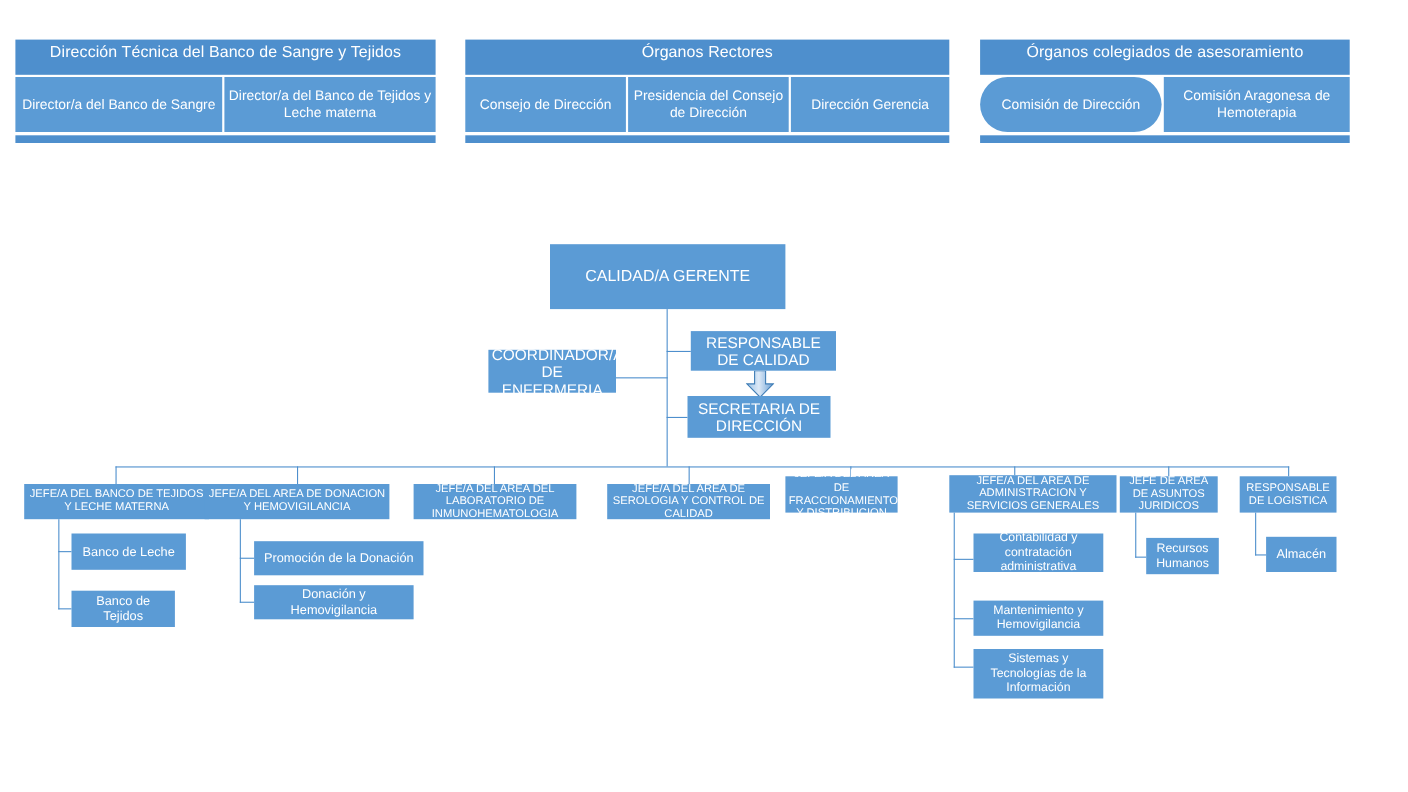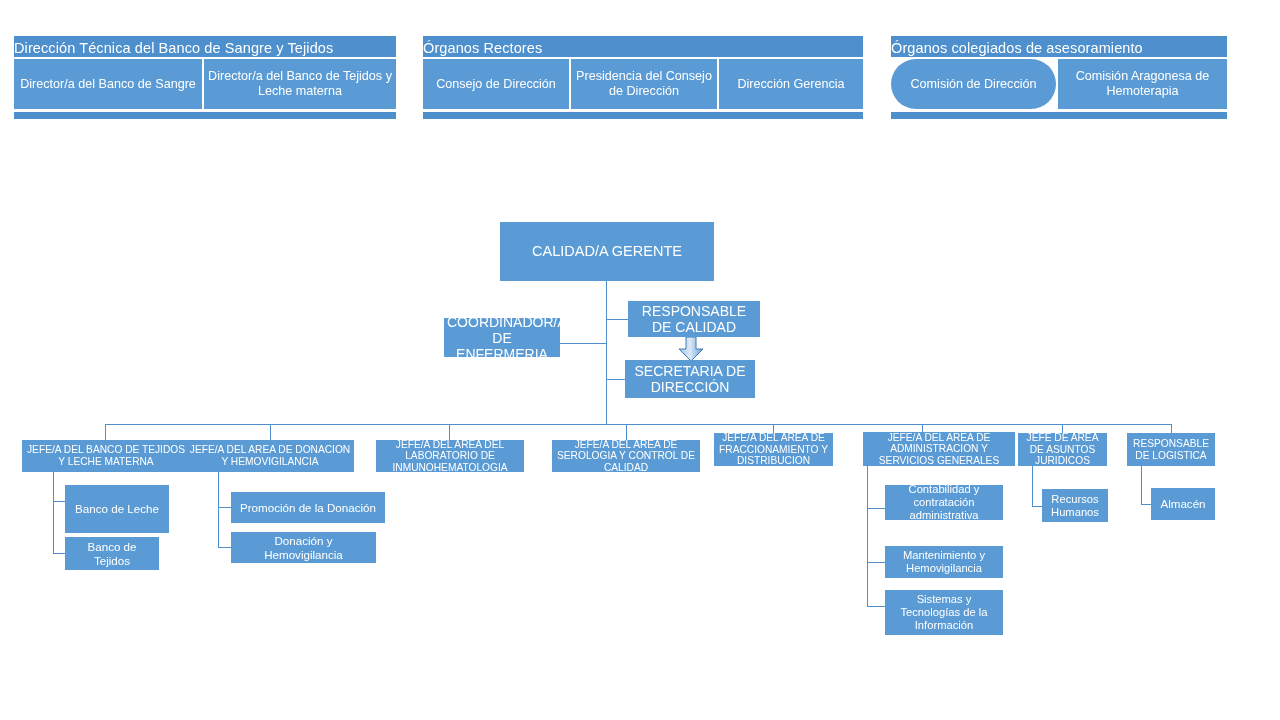--- a/index.html
+++ b/index.html
@@ -12,24 +12,24 @@
     color:#ffffff;
     -webkit-font-smoothing:antialiased;
   }
   .stage{position:absolute;left:0;top:0;width:1280px;height:720px;}
 
   
   .legend{position:absolute;}
   .legend .ltitle{
     background:#4E8FCD;
     color:#ffffff;
-    text-align:left;
+    text-align:center;
     font-size:14.5px;
     line-height:24px;
-    height:21px;
+    height:32px;
     letter-spacing:.1px;
   }
   .legend .lrow{display:flex;margin-top:2px;}
   .legend .lcell{
     background:#5B9BD5;
     color:#ffffff;
     display:flex;align-items:center;justify-content:center;
     text-align:center;
     font-size:12.6px;
     line-height:15px;
@@ -140,21 +140,21 @@
   <div class="ln lnh" style="left:560px;top:343px;width:47px;height:1px;"></div>
 
   <div class="bus" style="position:absolute;left:105px;top:424px;width:1067px;height:1px;"></div>
 
   <div class="ln lnv" style="left:105px;top:424px;width:1px;height:16px;"></div>
   <div class="box t-head" style="left:22px;top:440px;width:168px;height:32px;">
     <span>JEFE/A  DEL BANCO DE TEJIDOS Y LECHE MATERNA</span>
   </div>
   <div class="ln lnv" style="left:53px;top:472px;width:1px;height:82px;"></div>
   <div class="ln lnh" style="left:53px;top:501px;width:12px;height:1px;"></div>
-  <div class="box t-leaf" style="left:65px;top:485px;width:104px;height:48px;">
+  <div class="box t-leaf" style="left:65px;top:485px;width:104px;height:33px;">
     <span>Banco de Leche</span>
   </div>
   <div class="ln lnh" style="left:53px;top:553px;width:12px;height:1px;"></div>
   <div class="box t-leaf" style="left:65px;top:537px;width:94px;height:33px;">
     <span>Banco de Tejidos</span>
   </div>
 
   <div class="ln lnv" style="left:270px;top:424px;width:1px;height:16px;"></div>
   <div class="box t-head" style="left:186px;top:440px;width:168px;height:32px;">
     <span>JEFE/A DEL AREA DE DONACION Y HEMOVIGILANCIA</span>
@@ -173,21 +173,21 @@
   <div class="box t-head" style="left:376px;top:440px;width:148px;height:32px;">
     <span>JEFE/A DEL AREA DEL LABORATORIO DE INMUNOHEMATOLOGIA</span>
   </div>
 
   <div class="ln lnv" style="left:626px;top:424px;width:1px;height:16px;"></div>
   <div class="box t-head" style="left:552px;top:440px;width:148px;height:32px;">
     <span>JEFE/A DEL AREA DE SEROLOGIA Y CONTROL DE CALIDAD</span>
   </div>
 
   <div class="ln lnv" style="left:773px;top:424px;width:1px;height:9px;"></div>
-  <div class="box t-head" style="left:714px;top:433px;width:119px;height:33px;">
+  <div class="box t-head" style="left:714px;top:433px;width:102px;height:33px;">
     <span>JEFE/A DEL AREA DE FRACCIONAMIENTO Y DISTRIBUCION</span>
   </div>
 
   <div class="ln lnv" style="left:922px;top:424px;width:1px;height:8px;"></div>
   <div class="box t-head" style="left:846px;top:432px;width:152px;height:34px;margin-left:17px;">
     <span>JEFE/A DEL AREA DE ADMINISTRACION Y SERVICIOS GENERALES</span>
   </div>
   <div class="ln lnv" style="left:867px;top:466px;width:1px;height:141px;"></div>
   <div class="ln lnh" style="left:867px;top:508px;width:18px;height:1px;"></div>
   <div class="box t-leaf-sm" style="left:885px;top:485px;width:118px;height:35px;">

